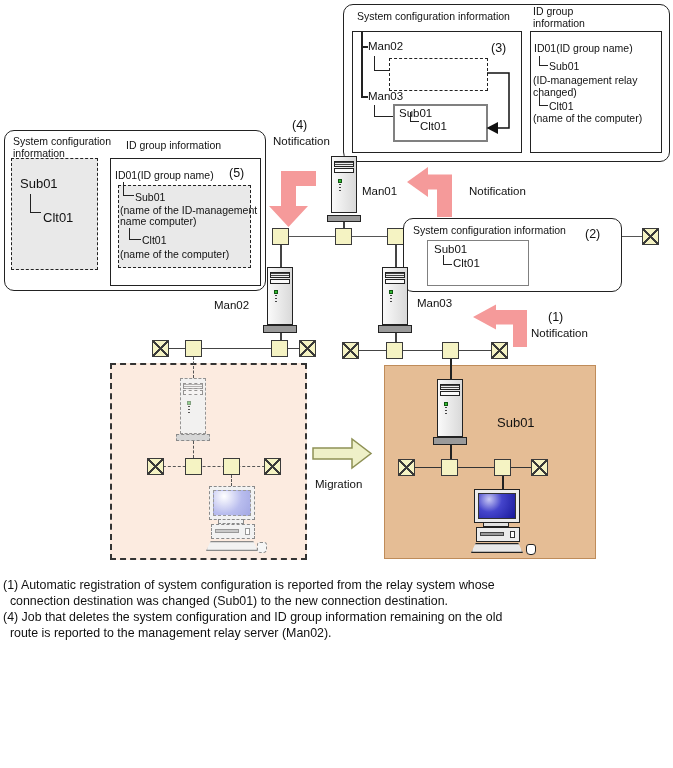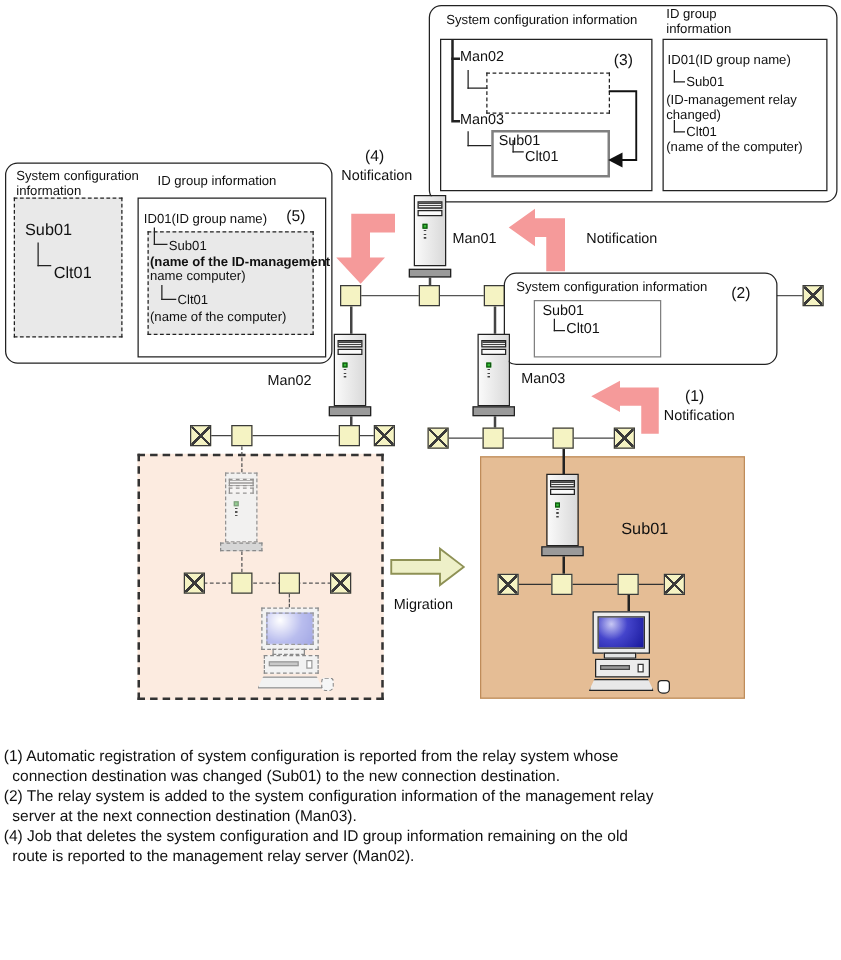--- a/index.html
+++ b/index.html
@@ -78,21 +78,21 @@
 
   
   .oldarea { position:absolute; left:110px; top:363px; width:197px; height:197px;
              background:#fcebe0; border:2px dashed #333; z-index:0; }
   .newarea { position:absolute; left:384px; top:365px; width:212px; height:194px;
              background:#e5bd95; border:1px solid #bf8c5a; z-index:0; }
 
   .overlay { position:absolute; left:0; top:0; z-index:5; pointer-events:none; }
 
   
-  .notes { position:absolute; left:3px; top:577px; width:668px; z-index:6;margin-top:20px; }
+  .notes { position:absolute; left:3px; top:577px; width:668px; z-index:6; }
   .note { font-size:12.4px; line-height:16.1px; white-space:pre-wrap; }
 </style>
 </head>
 <body>
 
 <div class="stage">
 
   <div class="rbox" style="left:343px;top:4px;width:327px;height:158px;">
     <div class="t" style="left:13px;top:5px;">System configuration information</div>
     <div class="t" style="left:189px;top:0px;">ID group</div>
@@ -133,21 +133,21 @@
   <div class="t t13" style="left:20px;top:176px;z-index:6;">Sub01</div>
   <div class="elbow" style="left:30px;top:194px;width:11px;height:19px;"></div>
   <div class="t t13" style="left:43px;top:210px;z-index:6;">Clt01</div>
 
   <div class="ibox" style="left:110px;top:158px;width:151px;height:128px;"></div>
   <div class="t" style="left:115px;top:169px;z-index:6;">ID01(ID group name)</div>
   <div class="t t12" style="left:229px;top:166px;">(5)</div>
   <div class="gdash" style="left:118px;top:185px;width:133px;height:83px;"></div>
   <div class="elbow" style="left:123px;top:182px;width:11px;height:14px;"></div>
   <div class="t" style="left:135px;top:191px;z-index:6;">Sub01</div>
-  <div class="t" style="left:120px;top:204px;z-index:6;font-weight:bold;">(name of the ID-management</div>
+  <div class="t" style="left:120px;top:204px;z-index:6;">(name of the ID-management</div>
   <div class="t" style="left:120px;top:215px;z-index:6;">name computer)</div>
   <div class="elbow" style="left:129px;top:228px;width:12px;height:12px;"></div>
   <div class="t" style="left:142px;top:234px;z-index:6;">Clt01</div>
   <div class="t" style="left:120px;top:248px;z-index:6;">(name of the computer)</div>
 
   <div class="rbox" style="left:403px;top:218px;width:219px;height:74px;">
     <div class="t" style="left:9px;top:5px;">System configuration information</div>
     <div class="t t12" style="left:181px;top:8px;">(2)</div>
   </div>
   <div class="ibox gray" style="left:427px;top:240px;width:102px;height:46px;border-width:1.5px;"></div>
@@ -276,19 +276,17 @@
   <div class="t t12" style="left:292px;top:118px;">(4)</div>
   <div class="t t11" style="left:273px;top:135px;">Notification</div>
   <div class="t t11" style="left:469px;top:185px;">Notification</div>
   <div class="t t12" style="left:548px;top:310px;">(1)</div>
   <div class="t t11" style="left:531px;top:327px;">Notification</div>
   <div class="t t11" style="left:315px;top:478px;text-align:right;">Migration</div>
 
   <div class="notes">
     <div class="note">(1) Automatic registration of system configuration is reported from the relay system whose
   connection destination was changed (Sub01) to the new connection destination.</div>
-    <div class="note">(2) The relay system is added to the system configuration information of the management relay
-  server at the next connection destination (Man03).</div>
     <div class="note">(4) Job that deletes the system configuration and ID group information remaining on the old
   route is reported to the management relay server (Man02).</div>
   </div>
 
 </div>
 
 </body></html>

